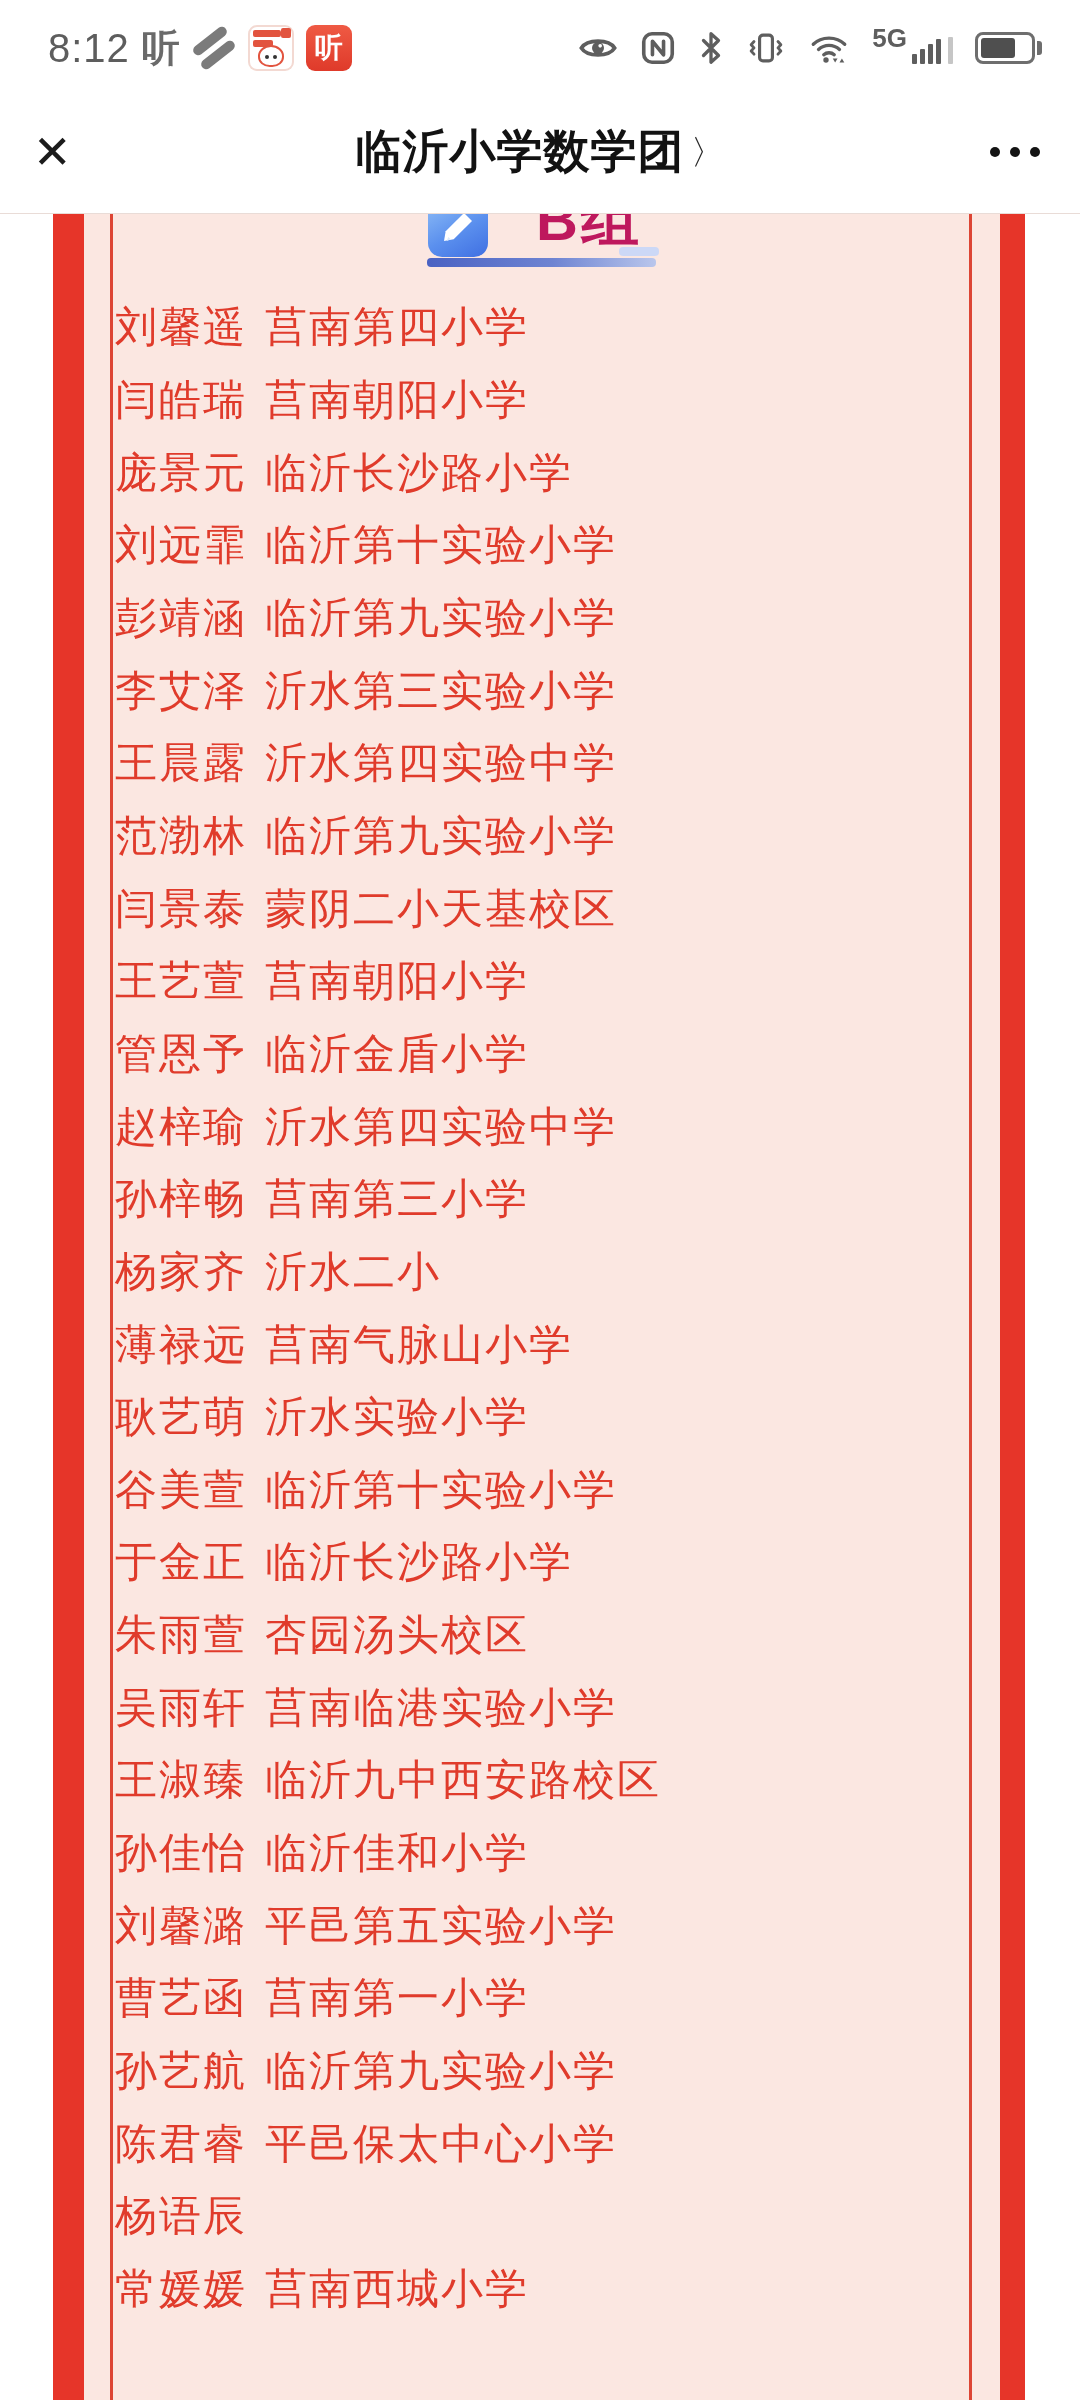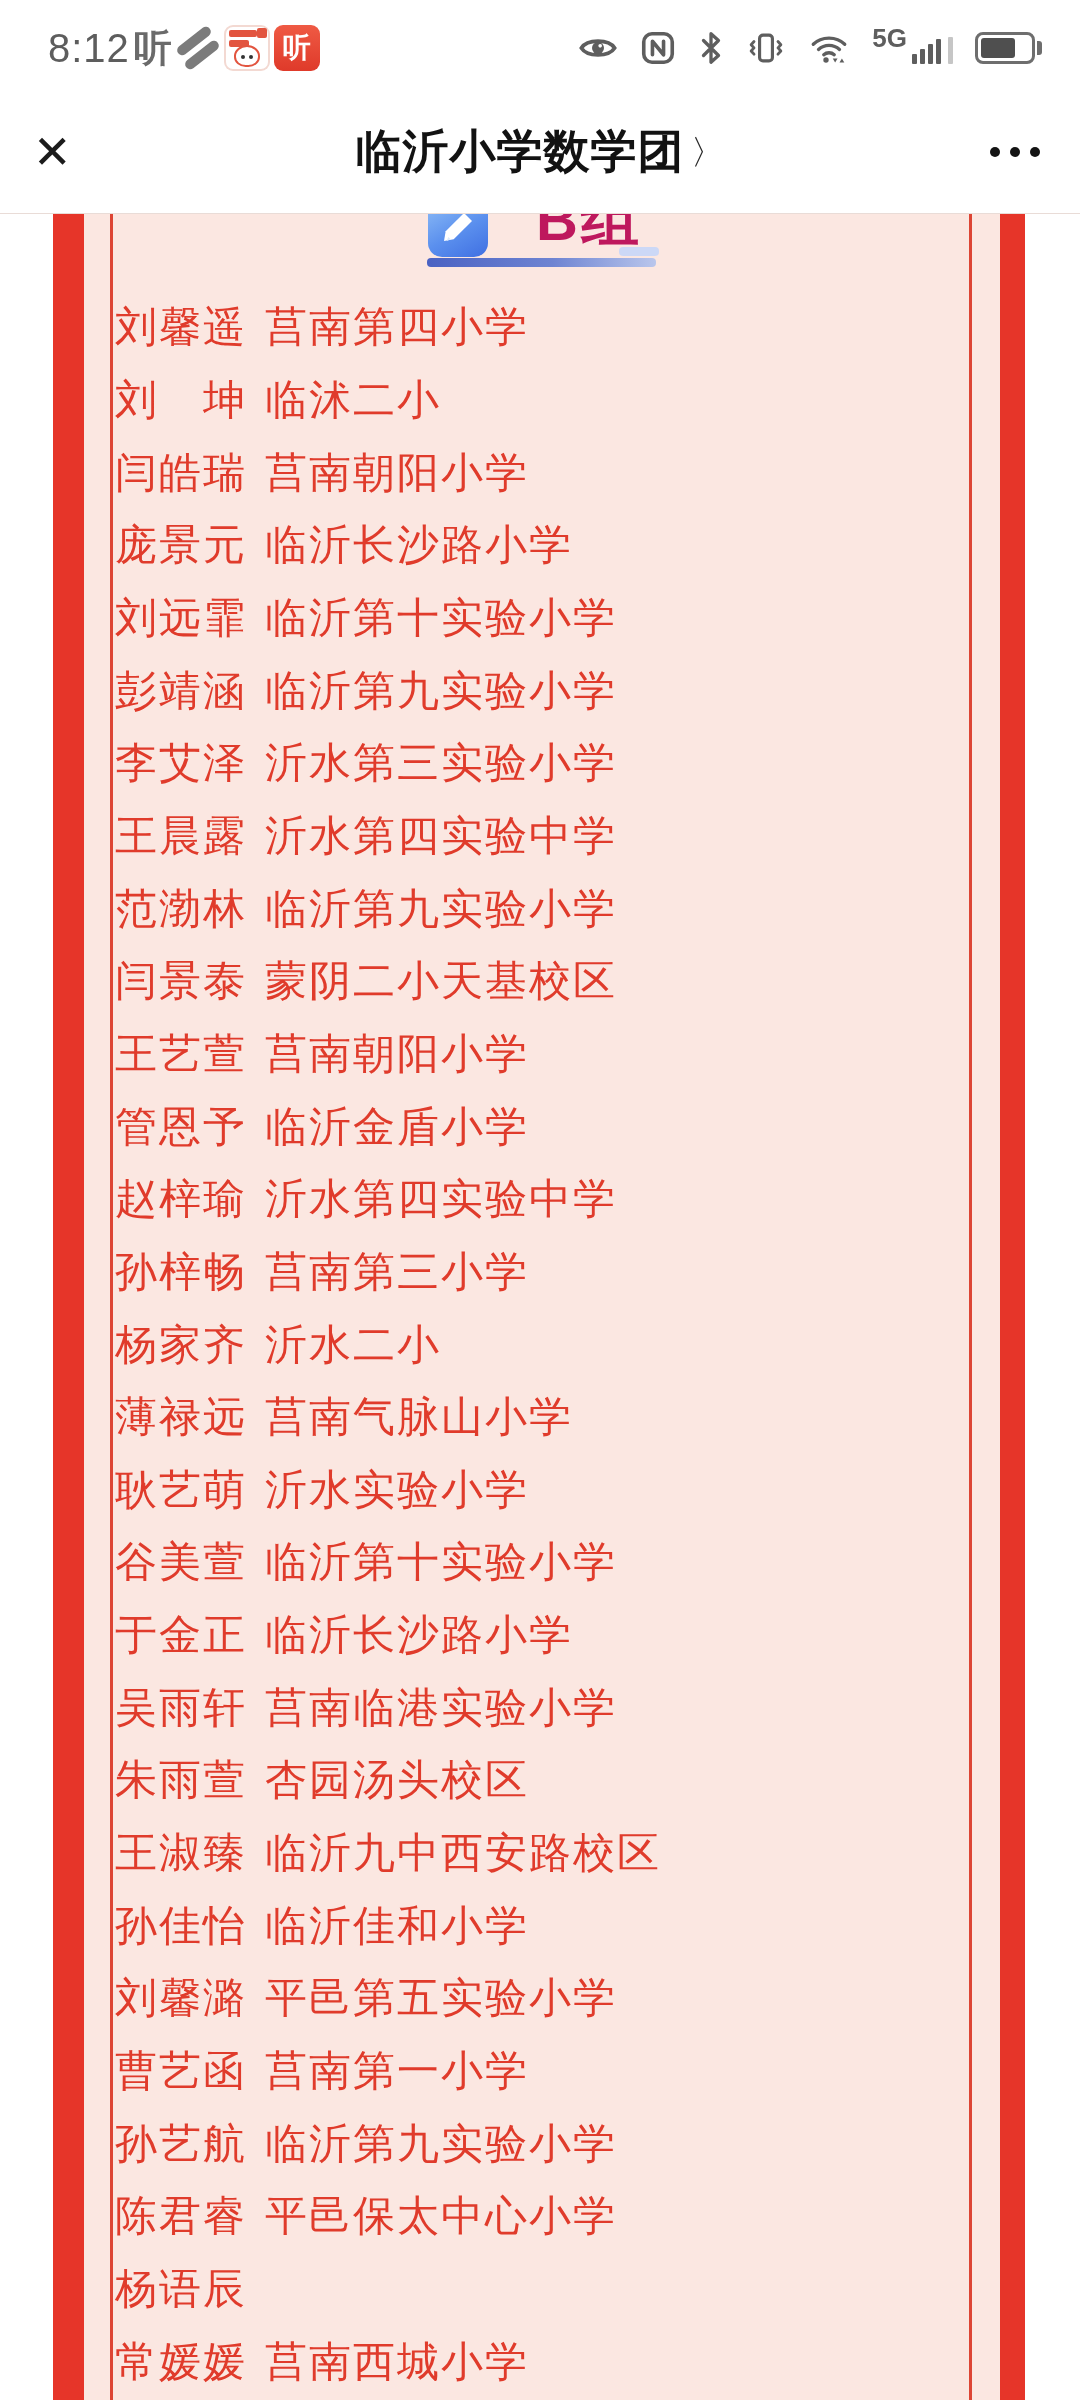--- a/index.html
+++ b/index.html
@@ -3,21 +3,21 @@
 <meta charset="utf-8">
 <style>
   * { margin:0; padding:0; box-sizing:border-box; }
   html,body { background:#fff; }
   body { font-family:"Liberation Sans","DejaVu Sans",sans-serif; }
   .phone { position:relative; width:1080px; height:2400px; background:#fff; overflow:hidden; }
 
   
   .status-bar { position:absolute; top:0; left:0; width:1080px; height:90px;
     display:flex; align-items:center; justify-content:space-between; padding:6px 38px 0 48px; }
-  .sb-left { display:flex; align-items:center; gap:4px; }
+  .sb-left { display:flex; align-items:center; gap:12px; }
   .sb-time { font-size:40px; color:#5d5d5d; font-weight:500; letter-spacing:1px; }
   .sb-listen-glyph { font-size:38px; color:#6a6a6a; font-weight:600; }
   .stripes { position:relative; width:44px; height:44px; }
   .stripes span { position:absolute; width:40px; height:10px; border-radius:6px; background:#7b7b7b; transform:rotate(-38deg); }
   .stripes span:nth-child(1){ left:-2px; top:10px; }
   .stripes span:nth-child(2){ left:6px; top:24px; }
   .app-ic { width:46px; height:46px; border-radius:9px; position:relative; overflow:hidden; flex:0 0 auto; }
   .app-mascot { background:#fff; box-shadow:inset 0 0 0 2px #f3d9d2; }
   .app-mascot .mrow1 { position:absolute; left:5px; top:5px; width:28px; height:7px; background:#e2543f; border-radius:2px; }
   .app-mascot .mrow2 { position:absolute; left:5px; top:15px; width:20px; height:7px; background:#e2543f; border-radius:2px; }
@@ -169,24 +169,20 @@
     <div class="hdr-label">B组</div>
     <div class="bar-small"></div>
     <div class="bar-main"></div>
 
     <div class="roster" id="roster">
       <div class="row">
         <span class="name">刘馨遥</span>
         <span class="school">莒南第四小学</span>
       </div>
 
-      <div class="row">
-        <span class="name">刘　坤</span>
-        <span class="school">临沭二小</span>
-      </div>
 
       <div class="row">
         <span class="name">闫皓瑞</span>
         <span class="school">莒南朝阳小学</span>
       </div>
 
       <div class="row">
         <span class="name">庞景元</span>
         <span class="school">临沂长沙路小学</span>
       </div>
@@ -260,30 +256,30 @@
         <span class="name">谷美萱</span>
         <span class="school">临沂第十实验小学</span>
       </div>
 
       <div class="row">
         <span class="name">于金正</span>
         <span class="school">临沂长沙路小学</span>
       </div>
 
       <div class="row">
+        <span class="name">朱雨萱</span>
+        <span class="school">杏园汤头校区</span>
+      </div>
+
+      <div class="row">
         <span class="name">吴雨轩</span>
         <span class="school">莒南临港实验小学</span>
       </div>
 
       <div class="row">
-        <span class="name">朱雨萱</span>
-        <span class="school">杏园汤头校区</span>
-      </div>
-
-      <div class="row">
         <span class="name">王淑臻</span>
         <span class="school">临沂九中西安路校区</span>
       </div>
 
       <div class="row">
         <span class="name">孙佳怡</span>
         <span class="school">临沂佳和小学</span>
       </div>
 
       <div class="row">

